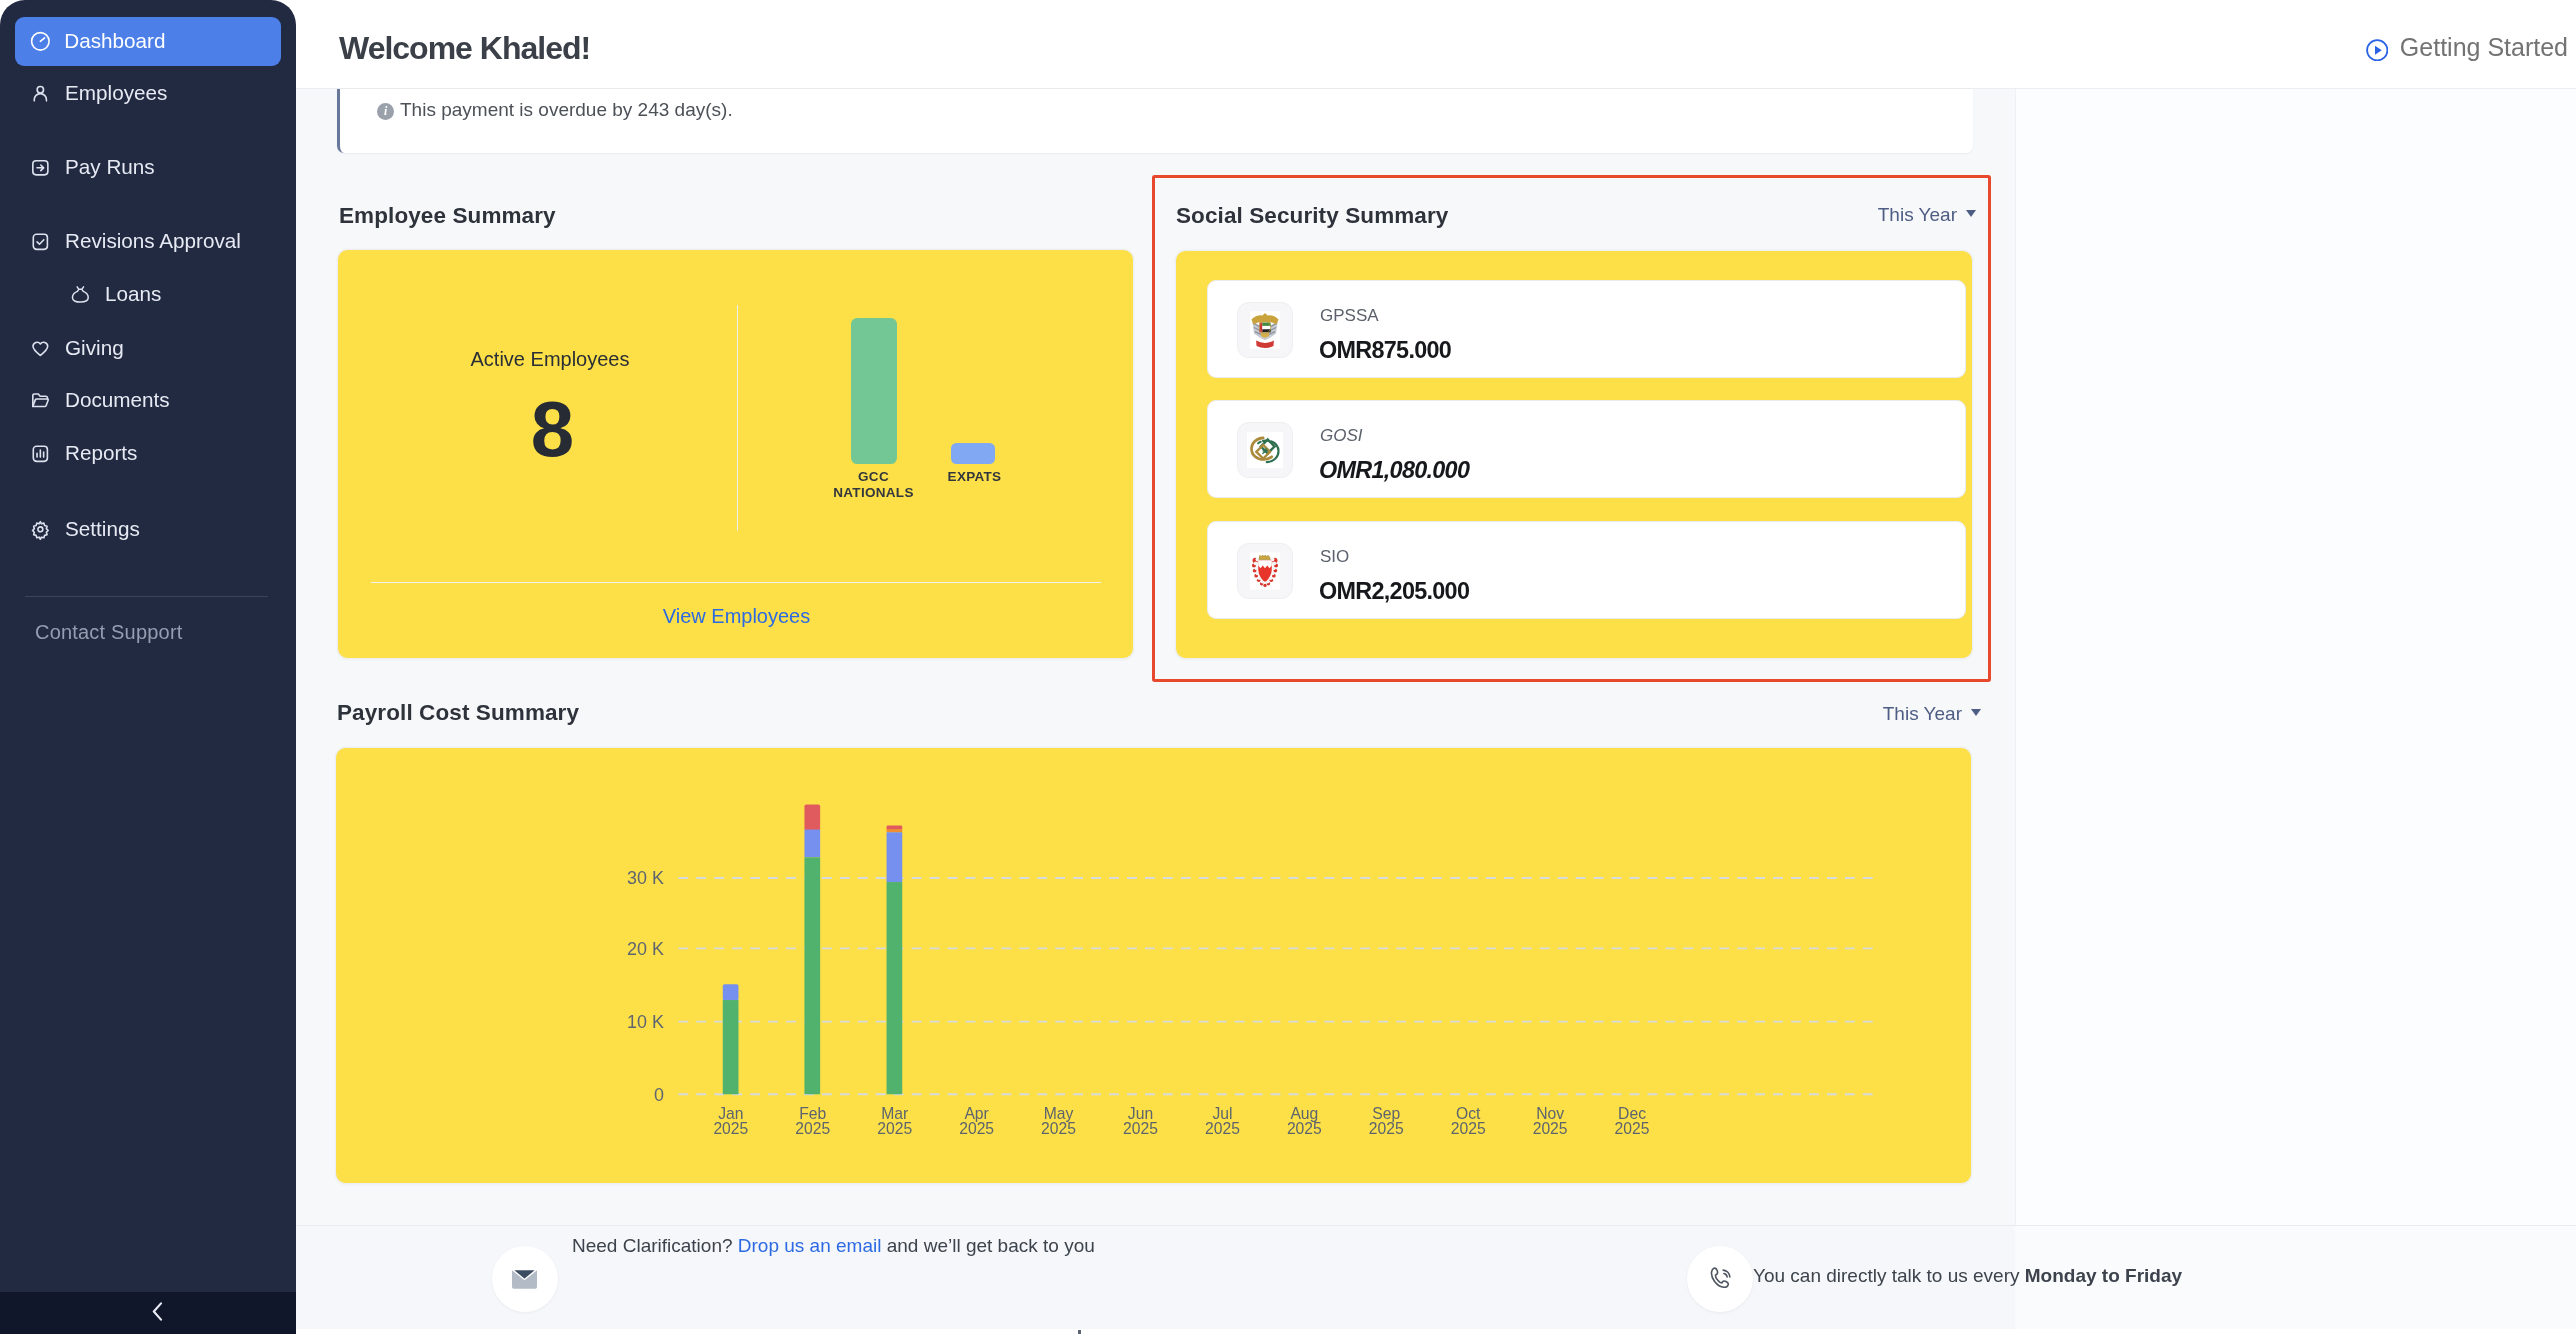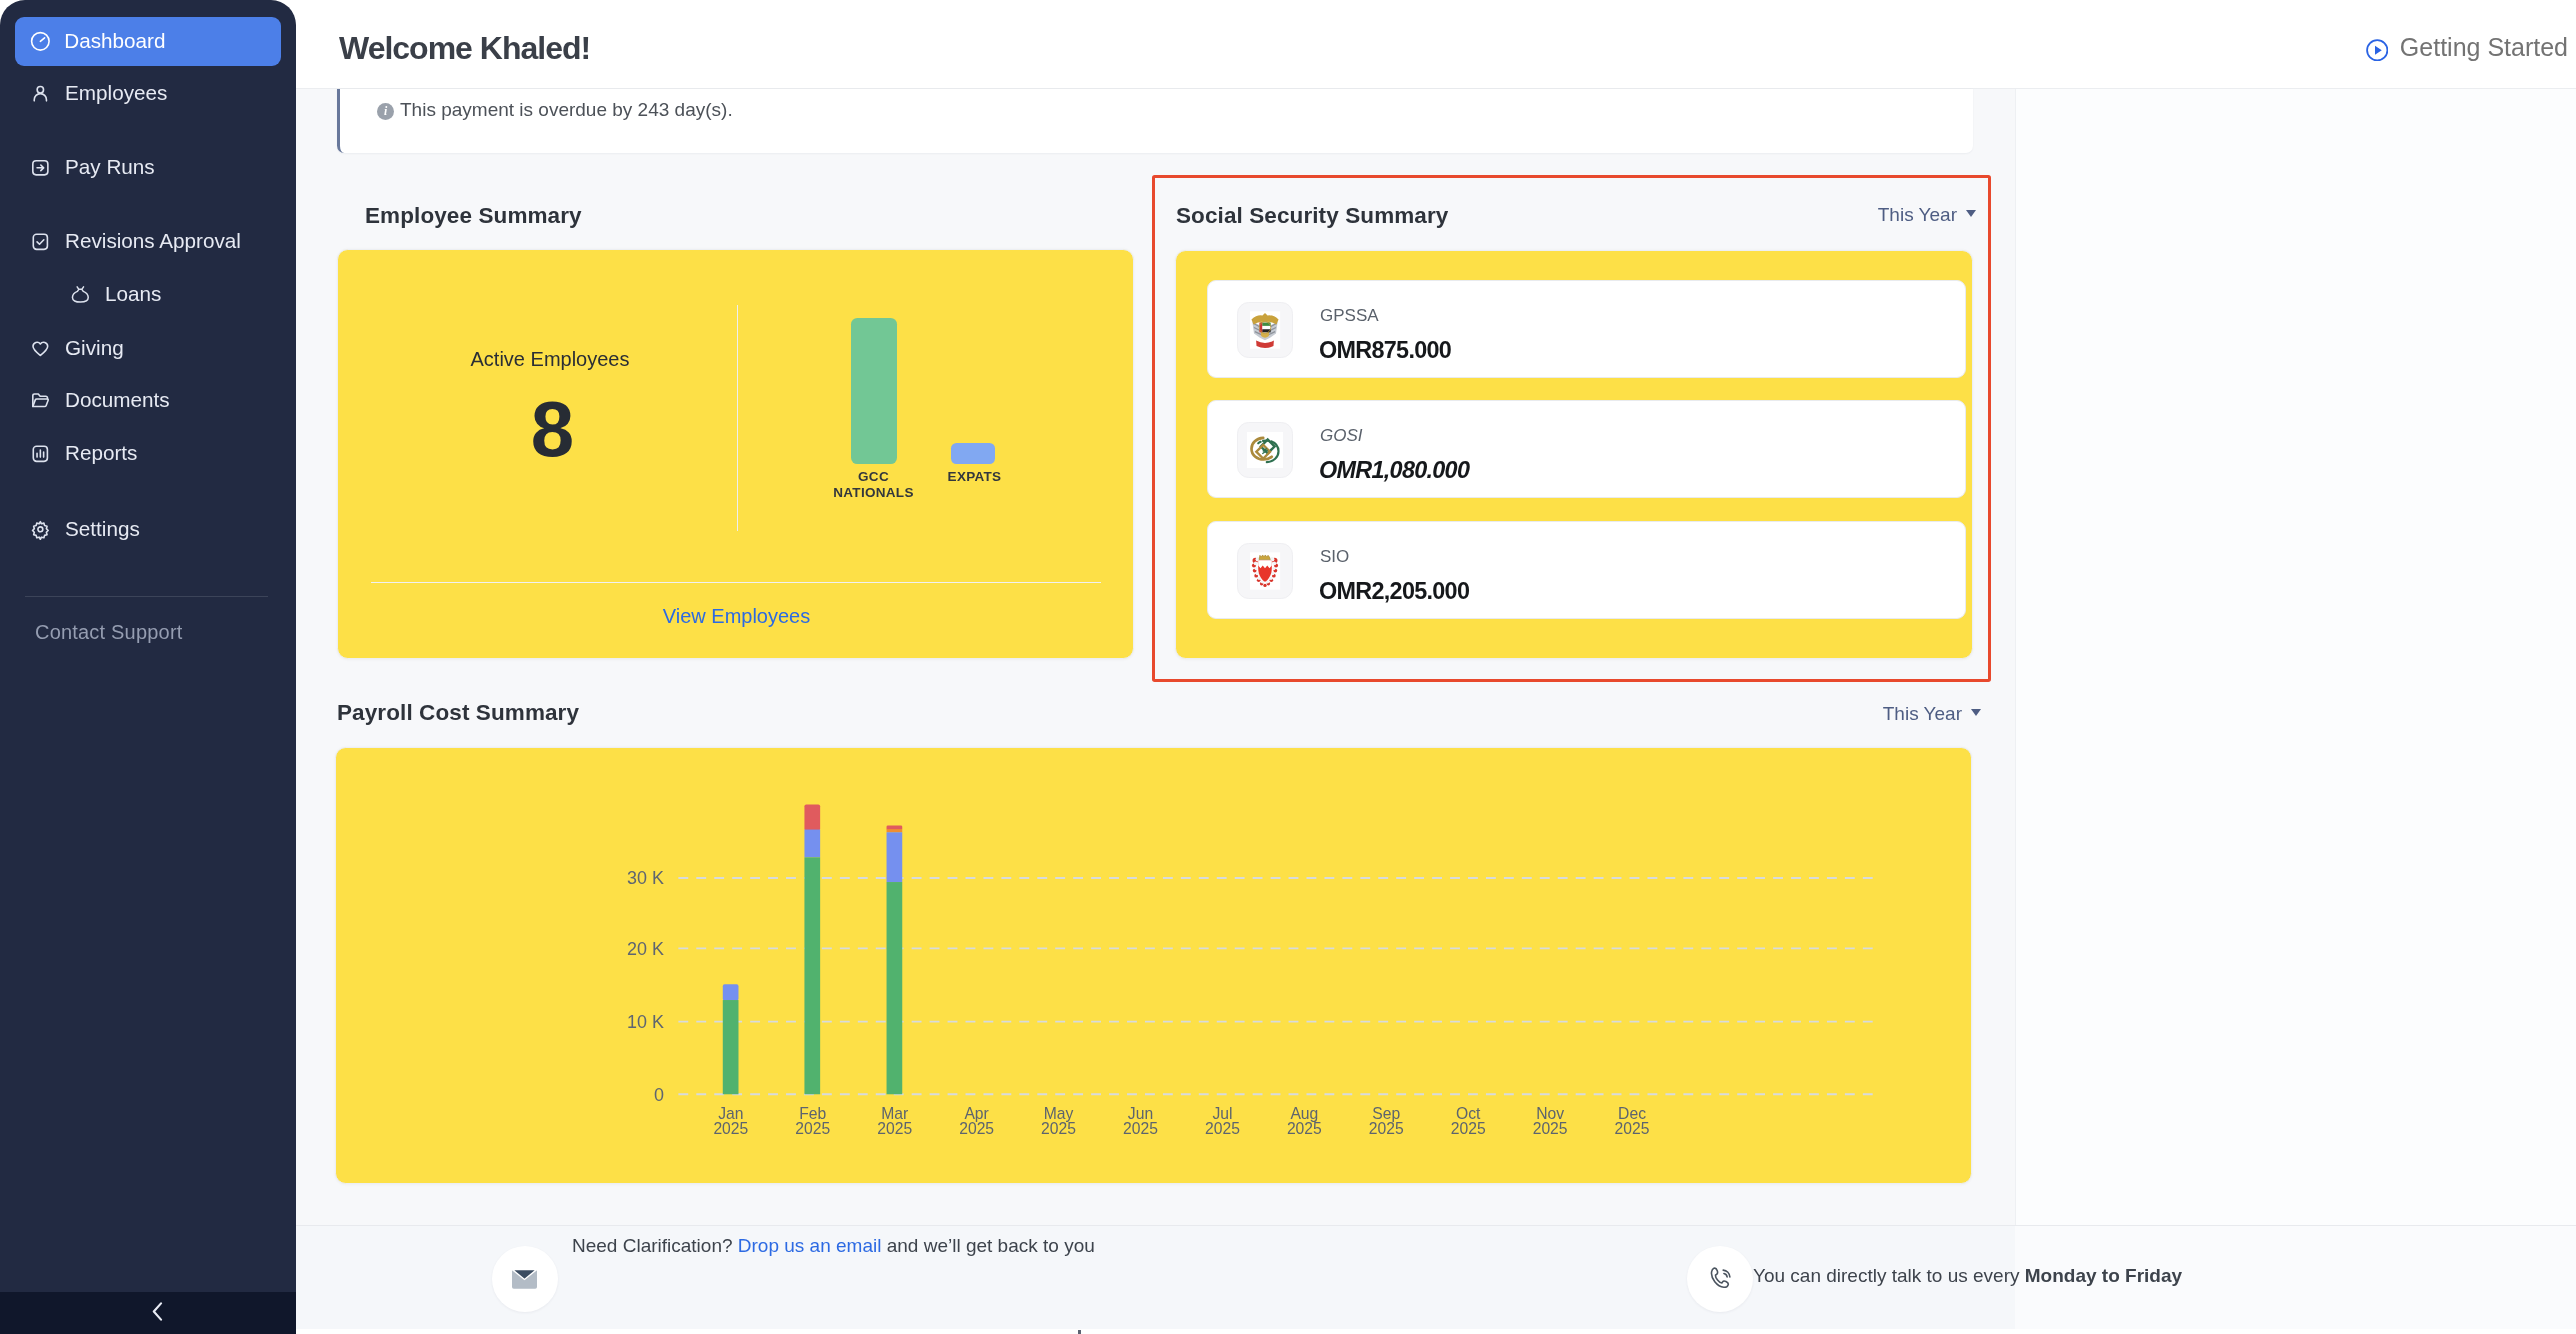--- a/index.html
+++ b/index.html
@@ -40,21 +40,21 @@
 
   
   .sec-h { font-size:22.5px; font-weight:700; color:#2e333b; letter-spacing:0.1px; }
   .this-year { font-size:19px; color:#4e5d83; }
   .this-year:after { content:""; display:inline-block; margin-left:9px; vertical-align:3.6px; border-left:5.4px solid transparent; border-right:5.4px solid transparent; border-top:7.2px solid #4e5d83; }
 
   
   .card { position:absolute; background:#fde047; border:0.9px solid #edeff2; border-radius:10.8px; box-shadow:0 0.9px 2.7px rgba(25,35,60,.04); }
 
   
-  #emp-title { left:339px; top:203px;margin-left:26px; }
+  #emp-title { left:339px; top:203px; }
   #emp-card { left:337px; top:249px; width:797px; height:410px; }
   #emp-active { left:0px; top:98px; width:424px; text-align:center; font-size:20px; color:#2a2e35; }
   #emp-8 { left:0px; top:134px; width:429px; text-align:center; font-size:78px; font-weight:700; color:#272c34; }
   #emp-vdiv { left:399px; top:55px; width:0.9px; height:226px; background:#edeef1; }
   #bar-green { left:513px; top:68px; width:46px; height:146px; background:#72c795; border-radius:6.3px; }
   #bar-blue { left:613px; top:193px; width:44px; height:20.7px; background:#81a8f2; border-radius:5.4px; }
   .bar-lbl { position:absolute; top:219px; font-size:13.5px; font-weight:700; color:#33373d; letter-spacing:0.3px; text-align:center; line-height:16px; }
   #lbl-gcc { left:468px; width:135px; }
   #lbl-exp { left:569px; width:135px; }
   #emp-hdiv { left:33px; top:332px; width:730px; height:0.9px; background:#f0f1f4; }

